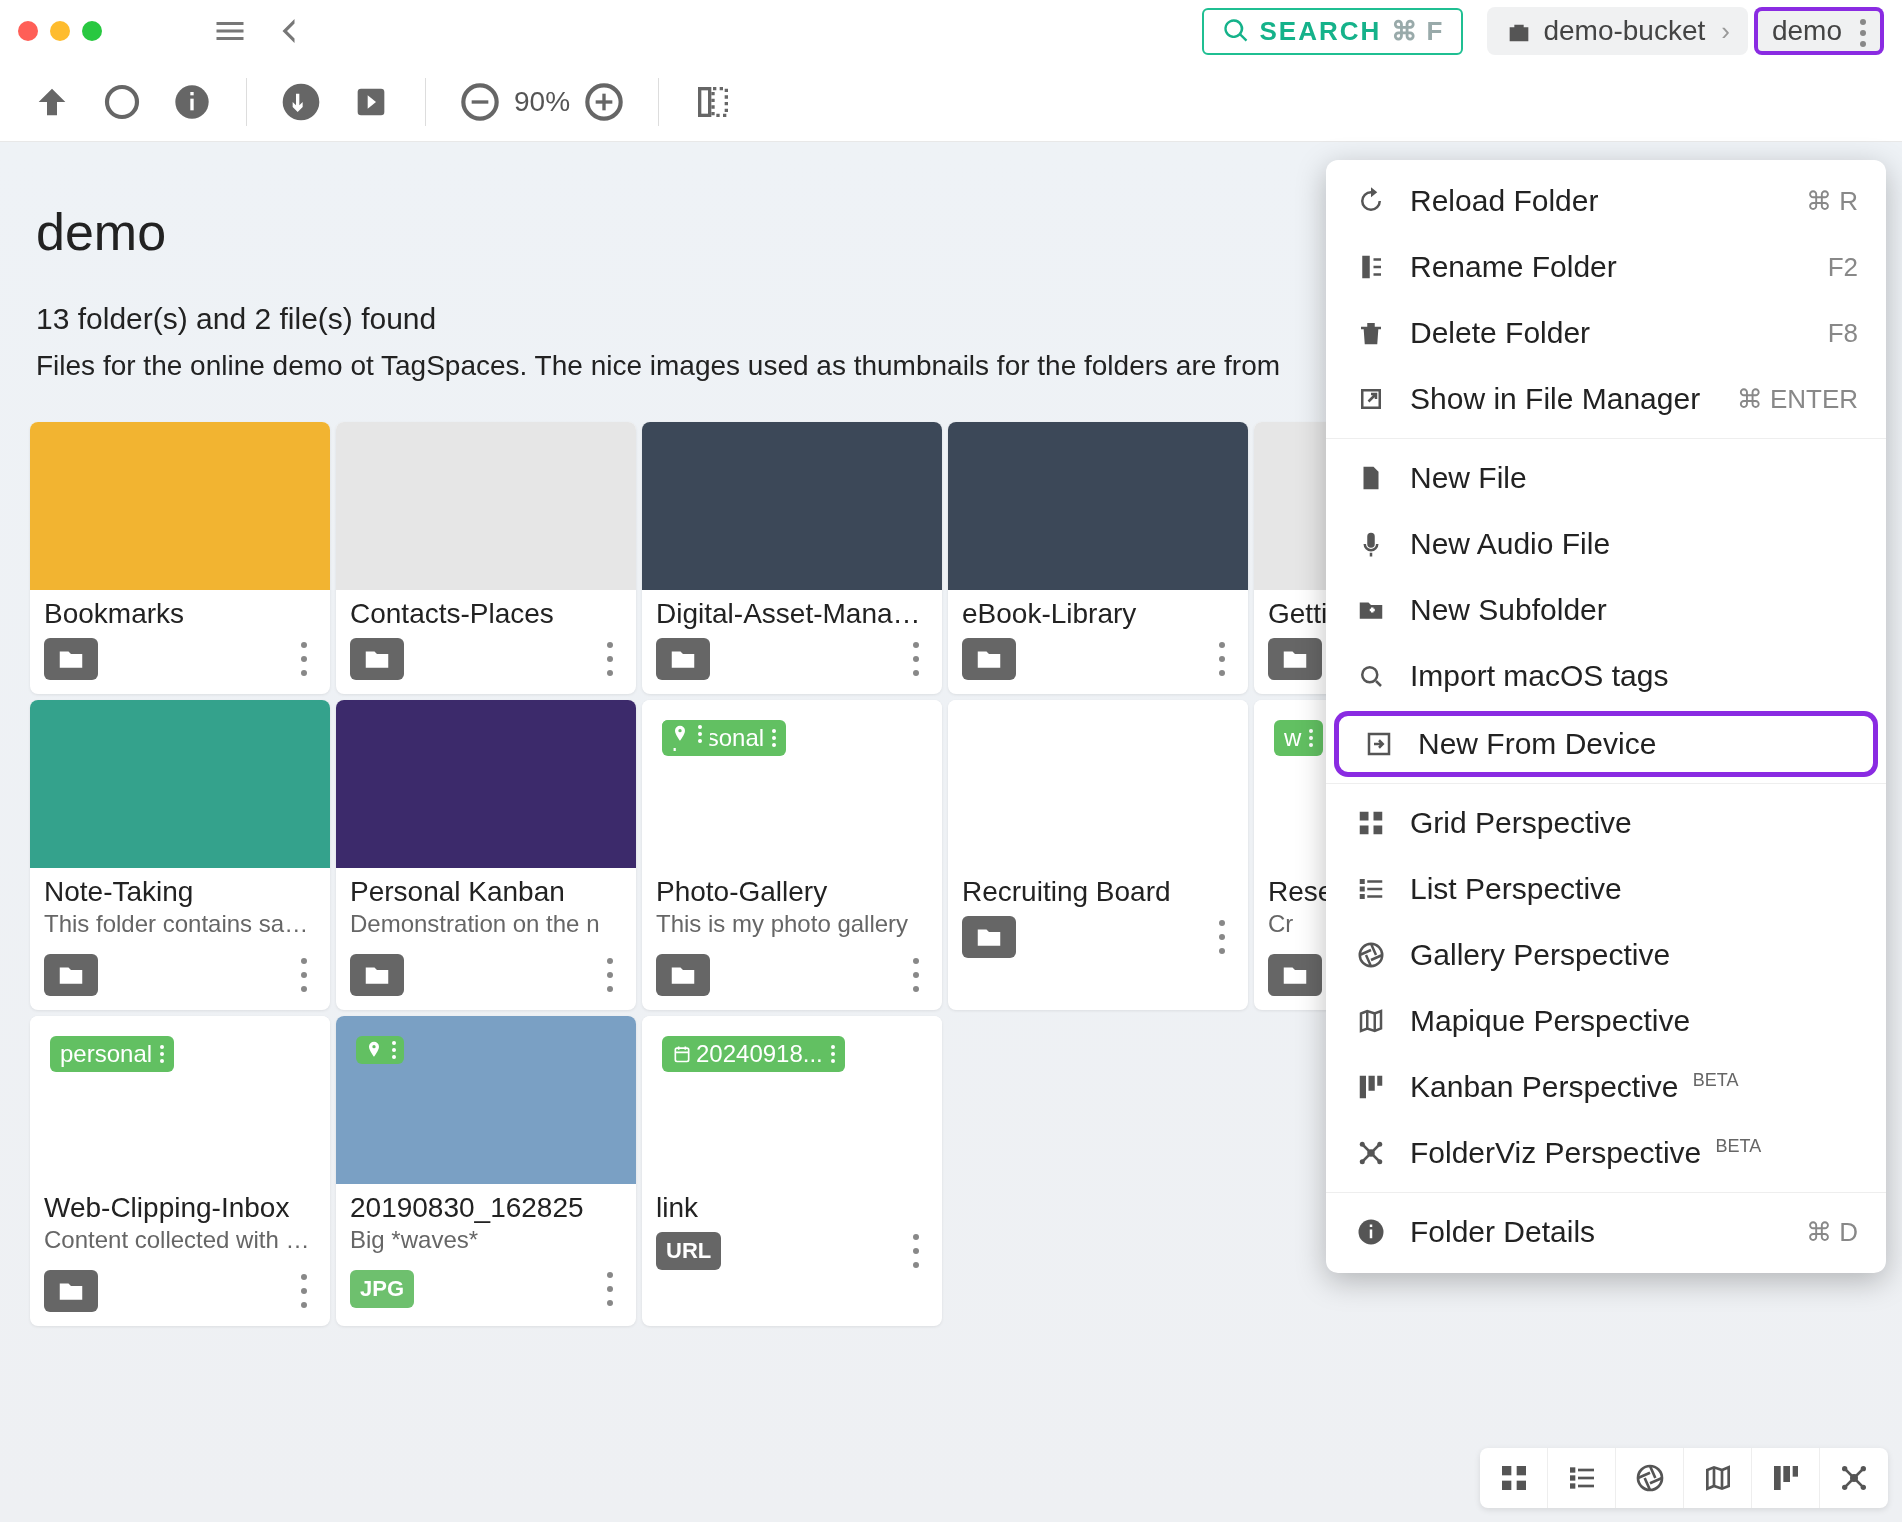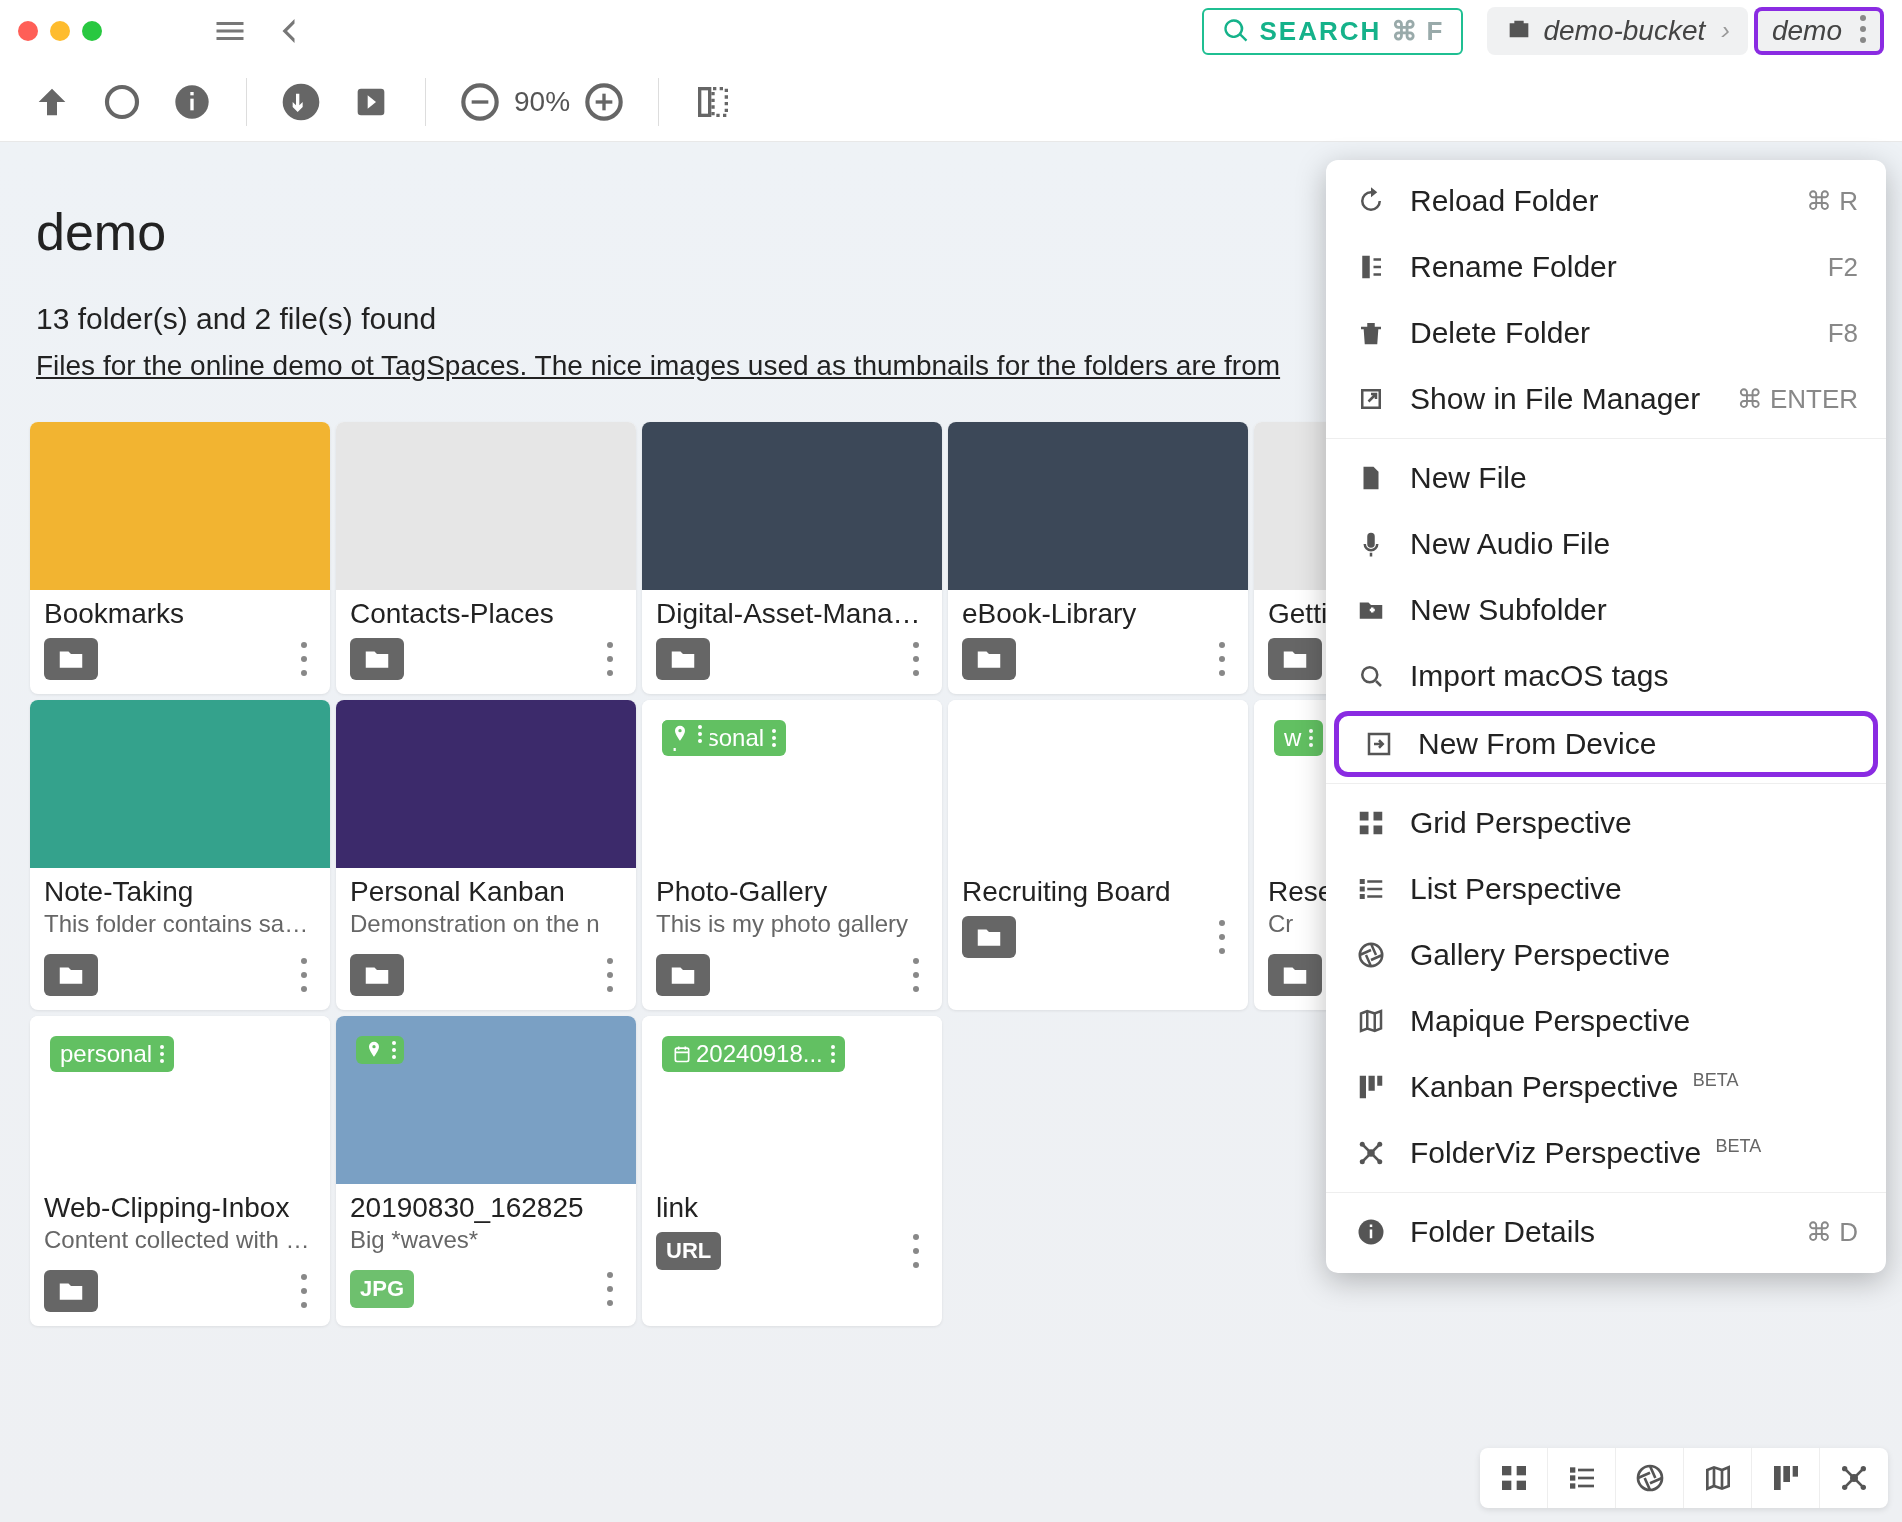--- a/index.html
+++ b/index.html
@@ -9,37 +9,37 @@
   
   .titlebar { height: 62px; display: flex; align-items: center; padding: 0 18px; gap: 12px; background:#fff; }
   .dot { width: 20px; height: 20px; border-radius: 50%; }
   .dot.red { background:#ff5f57; } .dot.yellow{background:#febc2e;} .dot.green{background:#28c840;}
   .spacer { flex:1; }
   .icon-btn { width: 48px; height:48px; display:flex; align-items:center; justify-content:center; color:#777; cursor:pointer; border-radius:6px;}
   .icon-btn svg{width:36px;height:36px;fill:#777;}
   .search-btn { display:flex; align-items:center; gap:10px; border:2px solid #1fbf92; border-radius:6px; padding:6px 18px; color:#15b28a; font-weight:700; letter-spacing:2px; font-size:26px;}
   .search-btn .kbd{color:#9aa; font-weight:600; letter-spacing:1px;}
   .breadcrumb { display:flex; align-items:center; gap:6px; margin-left:12px;}
-  .crumb { display:flex; align-items:flex-start; gap:10px; background:#f0f1f2; border-radius:8px; padding:8px 18px; font-size:28px; color:#444;font-style:italic; }
+  .crumb { display:flex; align-items:flex-end; gap:10px; background:#f0f1f2; border-radius:8px; padding:8px 18px; font-size:28px; color:#444; }
   .crumb .sep{color:#999;font-size:26px; margin-left:6px;}
   .crumb.highlight{ box-shadow: inset 0 0 0 4px #8a2be2; }
   .crumb-menu{width:6px;height:28px;display:flex;flex-direction:column;justify-content:space-between;margin-left:8px;}
   .crumb-menu span{width:6px;height:6px;border-radius:50%;background:#888;display:block;}
 
   
   .subbar { height:80px; background:#fff; display:flex; align-items:center; padding:0 28px; gap:22px; border-bottom:1px solid #e8e8e8;}
   .subbar svg{width:40px;height:40px;fill:#666;}
   .vsep{width:1px;height:48px;background:#ddd;margin:0 8px;}
   .zoom{display:flex;align-items:center;gap:10px;color:#555;font-size:28px;}
 
   
   .content { position:relative; background:linear-gradient(#eef2f6,#eef0f3); padding:30px 30px 0 30px; height:calc(1522px - 62px - 80px);}
   .page-title{font-size:52px;font-weight:400;color:#222;margin:30px 0 40px 6px;}
   .page-sub{font-size:30px;color:#222;margin-bottom:14px;margin-left:6px;}
-  .page-desc{font-size:28px;color:#222;margin-bottom:40px;margin-left:6px;text-decoration:underline;}
+  .page-desc{font-size:28px;color:#222;margin-bottom:40px;margin-left:6px;}
 
   .grid{display:grid;grid-template-columns:repeat(6,300px);gap:6px;}
   .card{width:300px;background:#fff;border-radius:8px;box-shadow:0 1px 3px rgba(0,0,0,.08);display:flex;flex-direction:column;overflow:hidden;position:relative;}
   .thumb{height:168px;display:flex;align-items:center;justify-content:center;position:relative;}
   .card-title{font-size:28px;color:#222;padding:8px 14px 0 14px;white-space:nowrap;overflow:hidden;text-overflow:ellipsis;}
   .card-desc{font-size:24px;color:#666;padding:2px 14px 8px 14px;white-space:nowrap;overflow:hidden;text-overflow:ellipsis;}
   .card-foot{display:flex;align-items:center;justify-content:space-between;padding:8px 14px 14px 14px;text-align:right;}
   .folder-badge{background:#666;border-radius:6px;width:54px;height:42px;display:flex;align-items:center;justify-content:center;}
   .folder-badge svg{width:30px;height:30px;fill:#fff;}
   .ext-badge{background:#666;color:#fff;border-radius:6px;padding:6px 10px;font-size:22px;font-weight:600;}

